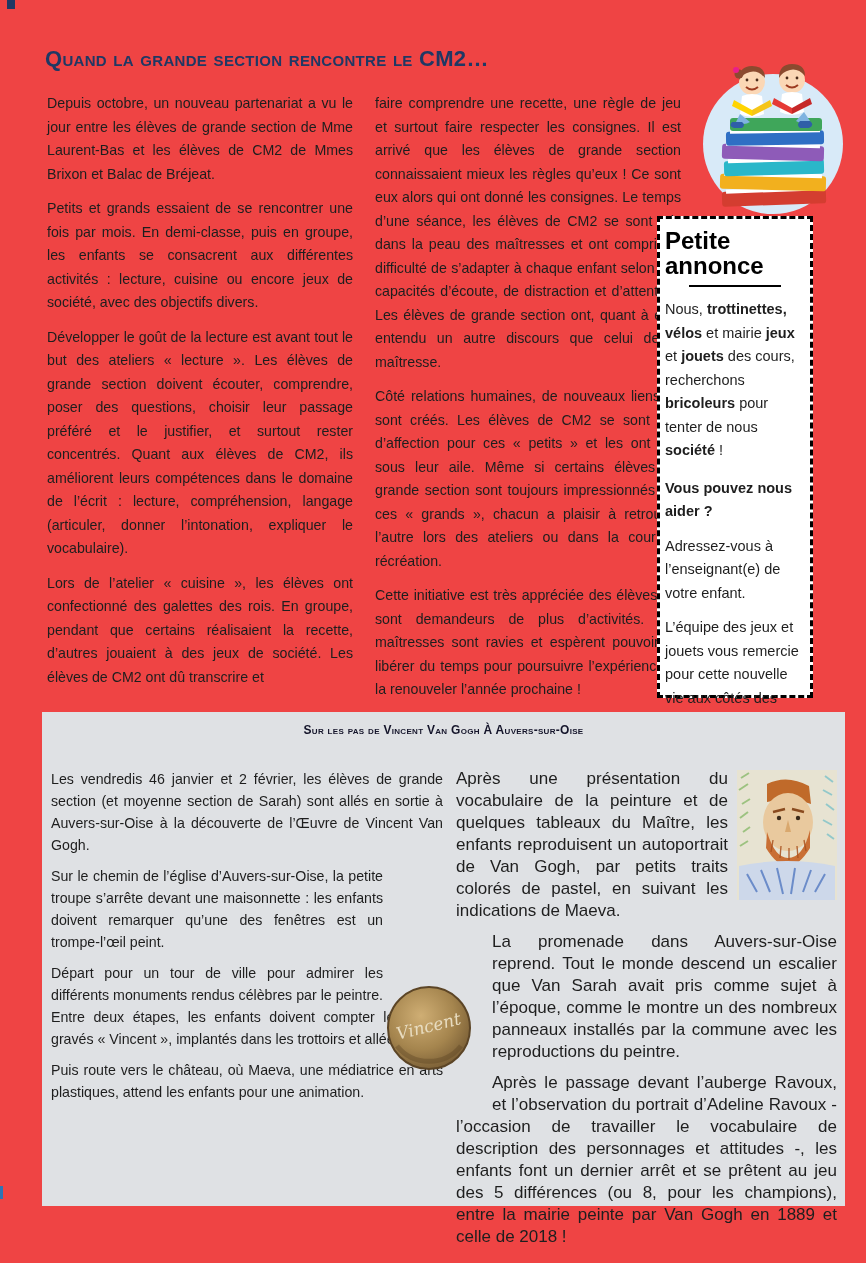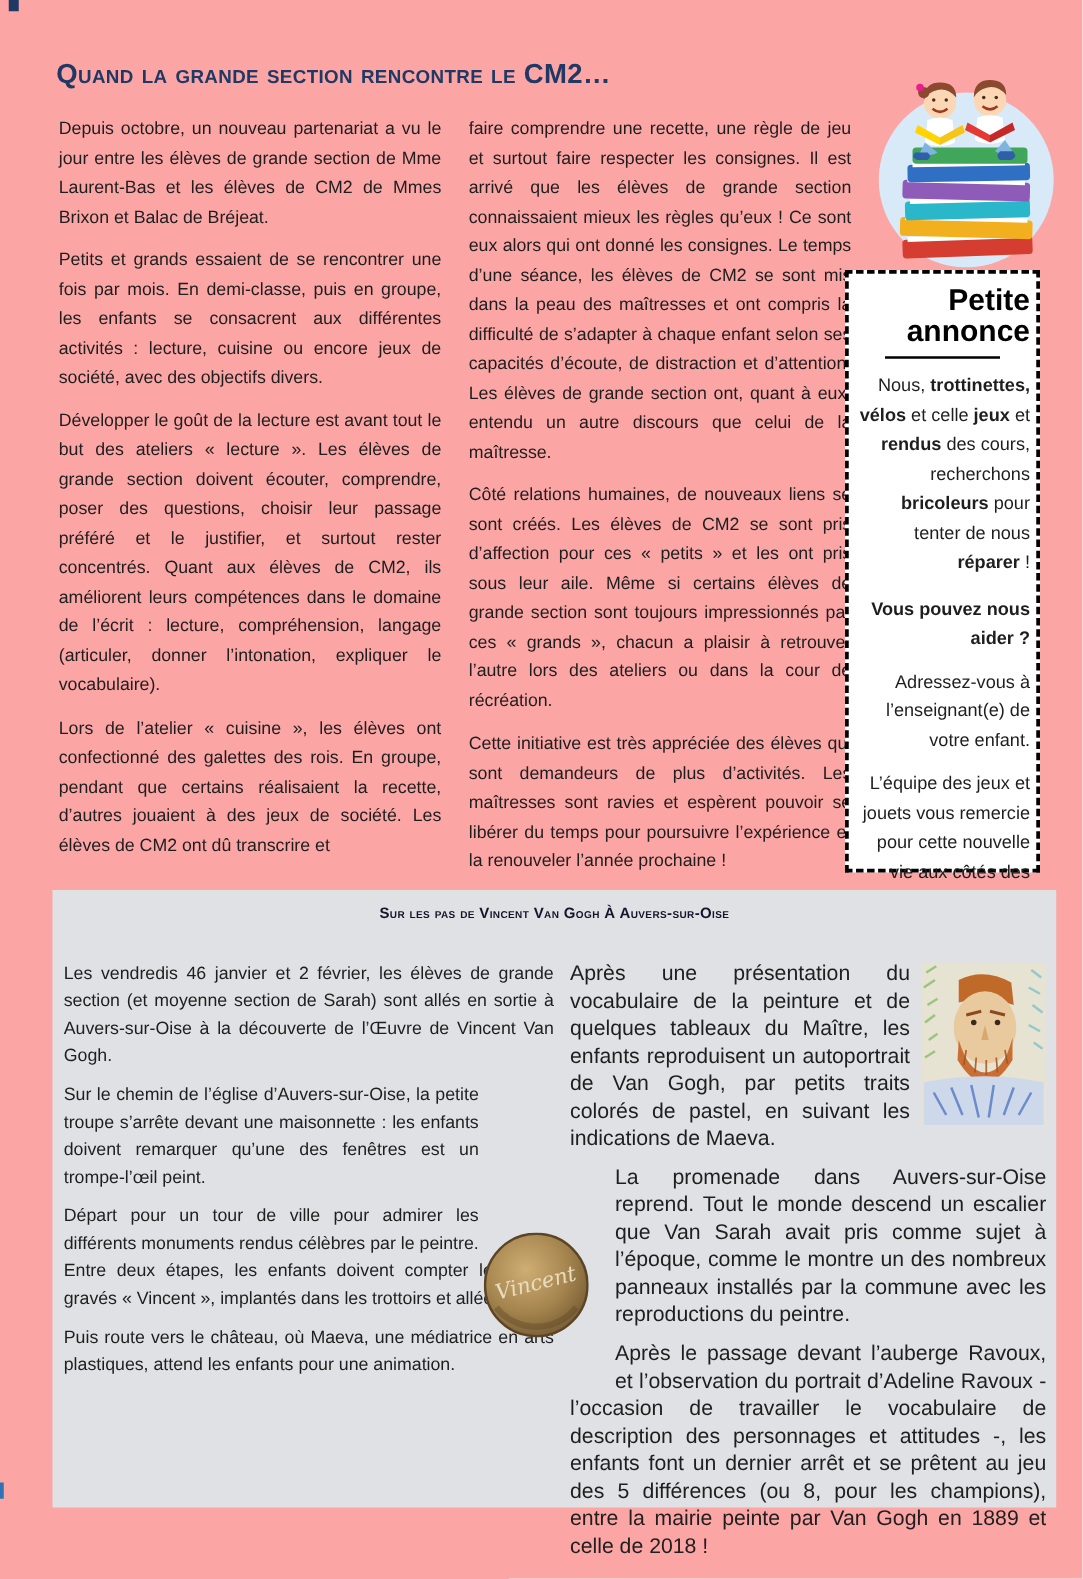--- a/index.html
+++ b/index.html
@@ -1,35 +1,35 @@
 <!DOCTYPE html>
 <html lang="fr"><head>
 <meta charset="utf-8">
 <style>
   html,body{margin:0;padding:0;background:#fff;}
-  .page{position:relative;width:866px;height:1263px;background:#fca5a5;overflow:hidden;
+  .page{position:relative;width:866px;height:1263px;background:#ef4444;overflow:hidden;
         font-family:"Liberation Sans",sans-serif;color:#1e1e1e;}
 
   
   .top-mark{position:absolute;left:7px;top:0;width:8px;height:9px;background:#1f3864;}
   .edge-mark{position:absolute;left:0;top:1186px;width:3px;height:13px;background:#2e74b5;}
 
   
   .title1{position:absolute;left:45px;top:46px;margin:0;width:640px;
           font-size:22px;font-weight:bold;font-variant:small-caps;
           letter-spacing:.3px;color:#1f3864;}
   .art1-cols{position:absolute;left:47px;top:92px;width:634px;display:flex;gap:22px;}
   .col{width:306px;font-size:14.2px;line-height:23.5px;text-align:justify;hyphens:auto;}
   .col p{margin:0 0 11px 0;}
 
   
   .kids-illu{position:absolute;left:692px;top:44px;width:162px;height:170px;}
-  .annonce{position:absolute;left:676px;top:216px;width:156px;height:482px;
+  .annonce{position:absolute;left:657px;top:216px;width:156px;height:482px;
            box-sizing:border-box;border:3px dashed #000;background:#fff;
-           padding:7px 5px;text-align:right;}
+           padding:7px 5px;text-align:left;}
   .annonce-title{margin:2px 0 0 0;font-size:24px;line-height:25px;font-weight:bold;color:#000;}
   .annonce-title::after{content:"";display:block;width:92px;border-bottom:2.5px solid #000;margin:7px auto 0 auto;}
   .annonce p{margin:11px 0 0 0;font-size:14.5px;line-height:23.5px;color:#1e1e1e;}
   .annonce .b{font-weight:bold;}
   .annonce .q{font-weight:bold;margin-top:14px;}
 
   
   .section2{position:absolute;left:42px;top:712px;width:803px;height:494px;background:#dfe1e4;}
   .title2{margin:0;padding-top:11px;text-align:center;font-size:12px;font-weight:bold;
           font-variant:small-caps;letter-spacing:.3px;color:#14142a;}
@@ -108,21 +108,21 @@
       <path d="M90 50 Q100 46 110 50 L112 68 Q100 74 88 68 Z" fill="#ffffff"></path>
       <path d="M112 68 L118 77 Q110 81 104 77 Z" fill="#7fb3e0"></path>
       <path d="M118 77 q5 4 -1 7 l-9 0 q-4 -3 0 -7 Z" fill="#2f5fa8"></path>
       <path d="M82 54 L100 64 L100 70 L80 60 Z" fill="#e53935"></path>
       <path d="M118 54 L100 64 L100 70 L120 60 Z" fill="#c62828"></path>
     </g>
   </svg>
 
   <aside class="annonce">
     <h3 class="annonce-title">Petite annonce</h3>
-    <p><span>Nous, </span><span class="b">trottinettes, vélos</span><span> et celle </span><span class="b">jeux</span><span> et </span><span class="b">rendus</span><span> des cours, recherchons </span><span class="b">bricoleurs</span><span> pour tenter de nous </span><span class="b">réparer</span><span> !</span></p>
+    <p><span>Nous, </span><span class="b">trottinettes, vélos</span><span> et mairie </span><span class="b">jeux</span><span> et </span><span class="b">jouets</span><span> des cours, recherchons </span><span class="b">bricoleurs</span><span> pour tenter de nous </span><span class="b">société</span><span> !</span></p>
     <p class="q">Vous pouvez nous aider ?</p>
     <p>Adressez-vous à l’enseignant(e) de votre enfant.</p>
     <p>L’équipe des jeux et jouets vous remercie pour cette nouvelle vie aux côtés des enfants !</p>
   </aside>
 
   <section class="section2">
     <h2 class="title2">Sur les pas de Vincent Van Gogh À Auvers-sur-Oise</h2>
 
     <div class="art2-cols">
       <div class="col2a">

